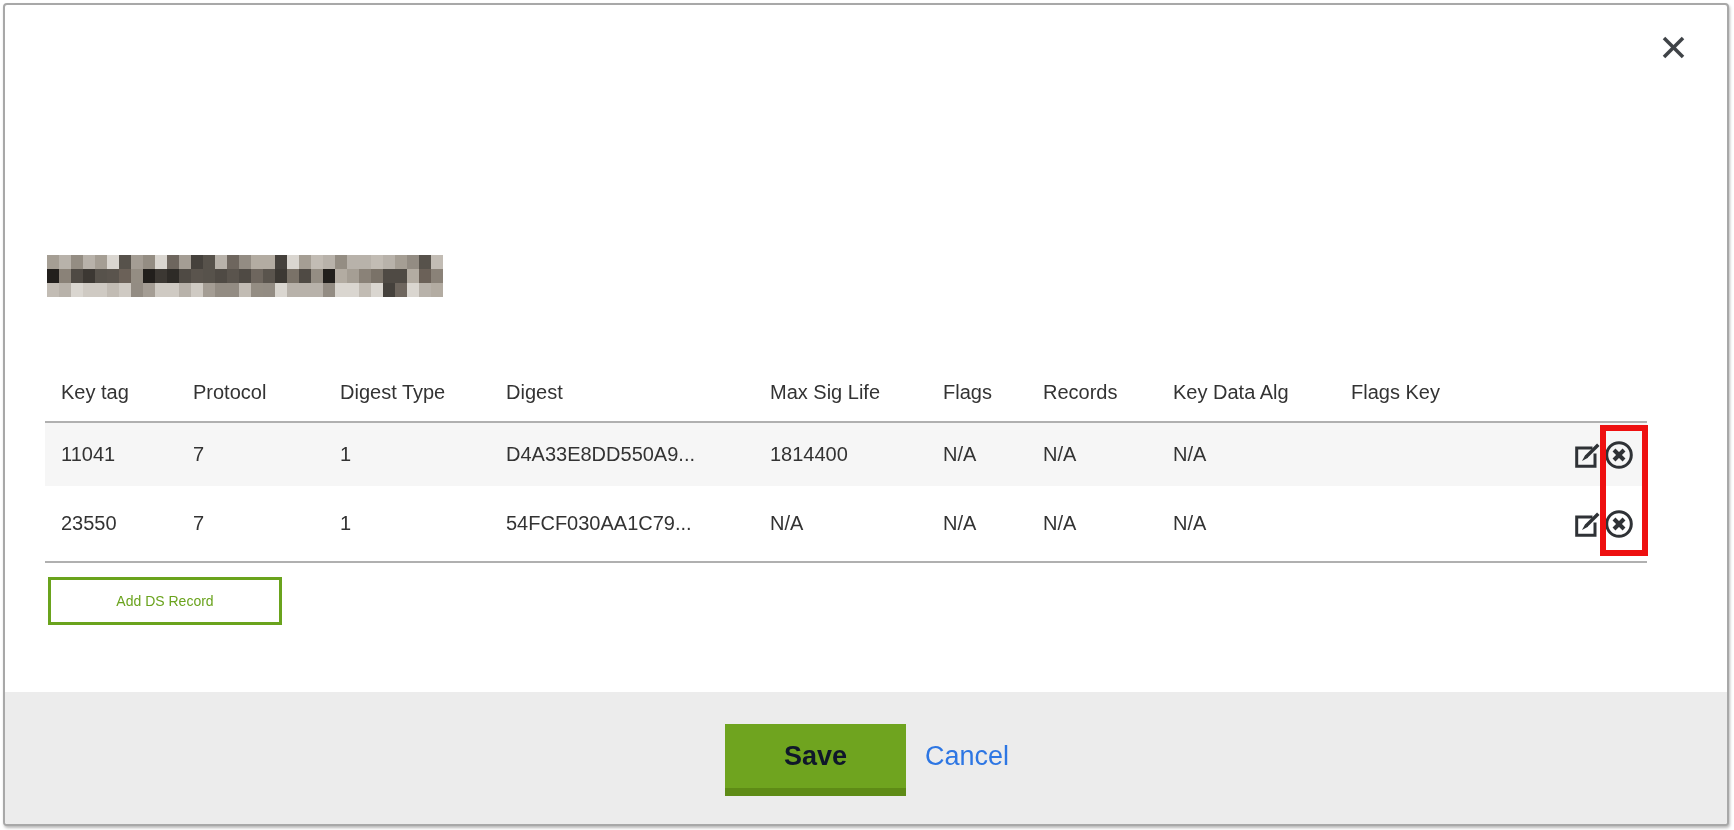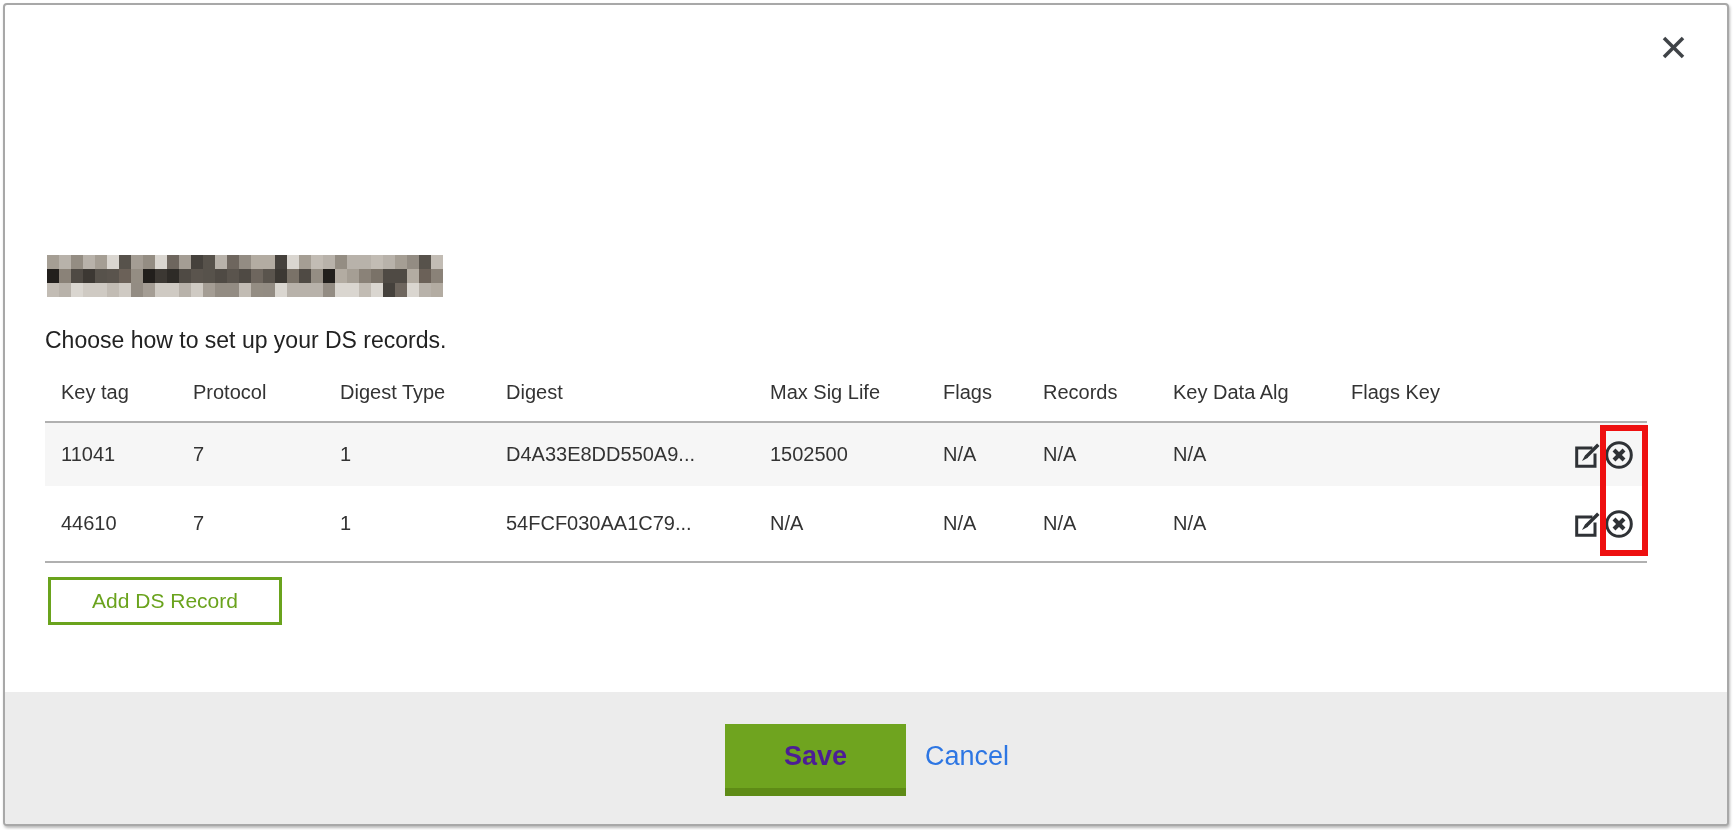--- a/index.html
+++ b/index.html
@@ -75,35 +75,35 @@
     border: 6px solid #ee1010;
     z-index: 6;
     pointer-events: none;
   }
   .add-btn {
     position: absolute; left: 43px; top: 572px;
     width: 234px; height: 48px;
     background: #ffffff;
     border: 3px solid #6aa31d;
     color: #6aa31d;
-    font-size: 21px;
+    font-size: 14px;
     font-family: "Liberation Sans", sans-serif;
     cursor: pointer;
   }
   .footer {
     position: absolute; left: 0; right: 0; bottom: 0;
     height: 132px; background: #ececec;
   }
   .save-btn {
     position: absolute; left: 720px; top: 32px;
     width: 181px; height: 72px;
     background: #6fa41f;
     border: none;
     border-bottom: 8px solid #5e8b16;
-    color: #4c1d95;
+    color: #0f172a;
     font-size: 27px; font-weight: bold;
     font-family: "Liberation Sans", sans-serif;
     cursor: pointer;
   }
   .cancel-link {
     position: absolute; left: 920px; top: 32px;
     height: 64px; display: flex; align-items: center;
     font-size: 27px; color: #2d76e3;
     text-decoration: none; cursor: pointer;
   }
@@ -216,21 +216,20 @@
       <div style="background: rgb(218, 214, 208);"></div>
       <div style="background: rgb(194, 188, 180);"></div>
       <div style="background: rgb(218, 214, 208);"></div>
       <div style="background: rgb(69, 65, 60);"></div>
       <div style="background: rgb(110, 102, 94);"></div>
       <div style="background: rgb(218, 214, 208);"></div>
       <div style="background: rgb(184, 178, 170);"></div>
       <div style="background: rgb(179, 172, 162);"></div>
     </div>
 
-  <p class="instruction">Choose how to set up your DS records.</p>
 
   <div class="table-wrap">
     <table>
       <colgroup>
         <col class="c0">
           <col class="c1">
           <col class="c2">
           <col class="c3">
           <col class="c4">
         <col class="c5">
@@ -252,21 +251,21 @@
           <th>Flags Key</th>
           <th></th>
         </tr>
       </thead>
       <tbody>
         <tr class="row-odd">
           <td>11041</td>
           <td>7</td>
           <td>1</td>
           <td>D4A33E8DD550A9...</td>
-          <td>1502500</td>
+          <td>1814400</td>
           <td>N/A</td>
           <td>N/A</td>
           <td>N/A</td>
           <td></td>
           <td class="actions">
             <div class="actions-inner">
               <button class="icon-btn">
                 <svg width="30" height="30" viewBox="0 0 30 30">
                   <path d="M20.5 8 H4.7 V26.3 H23 V13.5" fill="none" stroke="#2f3236" stroke-width="3"></path>
                   <line x1="26.3" y1="4.7" x2="14.2" y2="16.8" stroke="#2f3236" stroke-width="3.4"></line>
@@ -277,21 +276,21 @@
                 <svg width="32" height="32" viewBox="0 0 32 32">
                   <circle cx="16" cy="16" r="12.3" fill="none" stroke="#2f3236" stroke-width="3"></circle>
                   <line x1="11" y1="11" x2="21" y2="21" stroke="#2f3236" stroke-width="4"></line>
                   <line x1="21" y1="11" x2="11" y2="21" stroke="#2f3236" stroke-width="4"></line>
                 </svg>
               </button>
             </div>
           </td>
         </tr>
         <tr class="row-even">
-          <td>44610</td>
+          <td>23550</td>
           <td>7</td>
           <td>1</td>
           <td>54FCF030AA1C79...</td>
           <td>N/A</td>
           <td>N/A</td>
           <td>N/A</td>
           <td>N/A</td>
           <td></td>
           <td class="actions">
             <div class="actions-inner">

